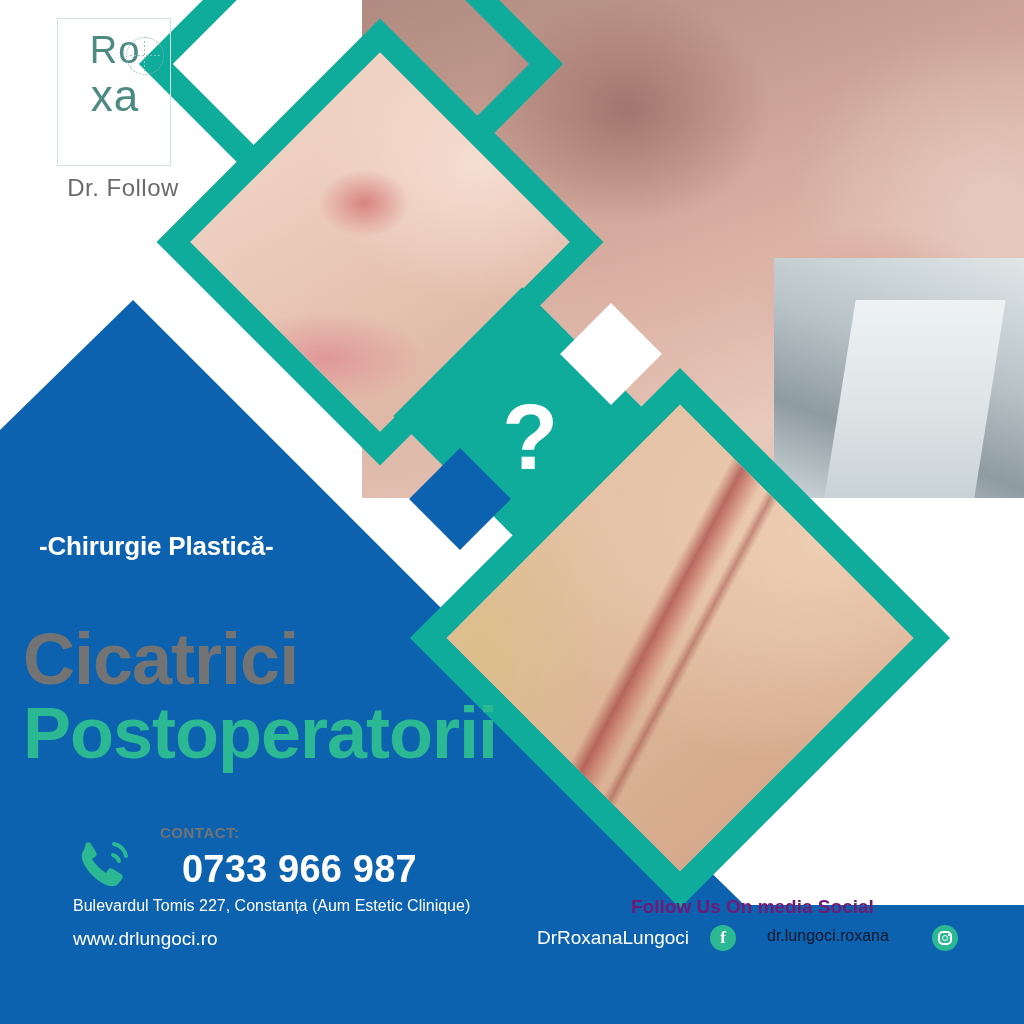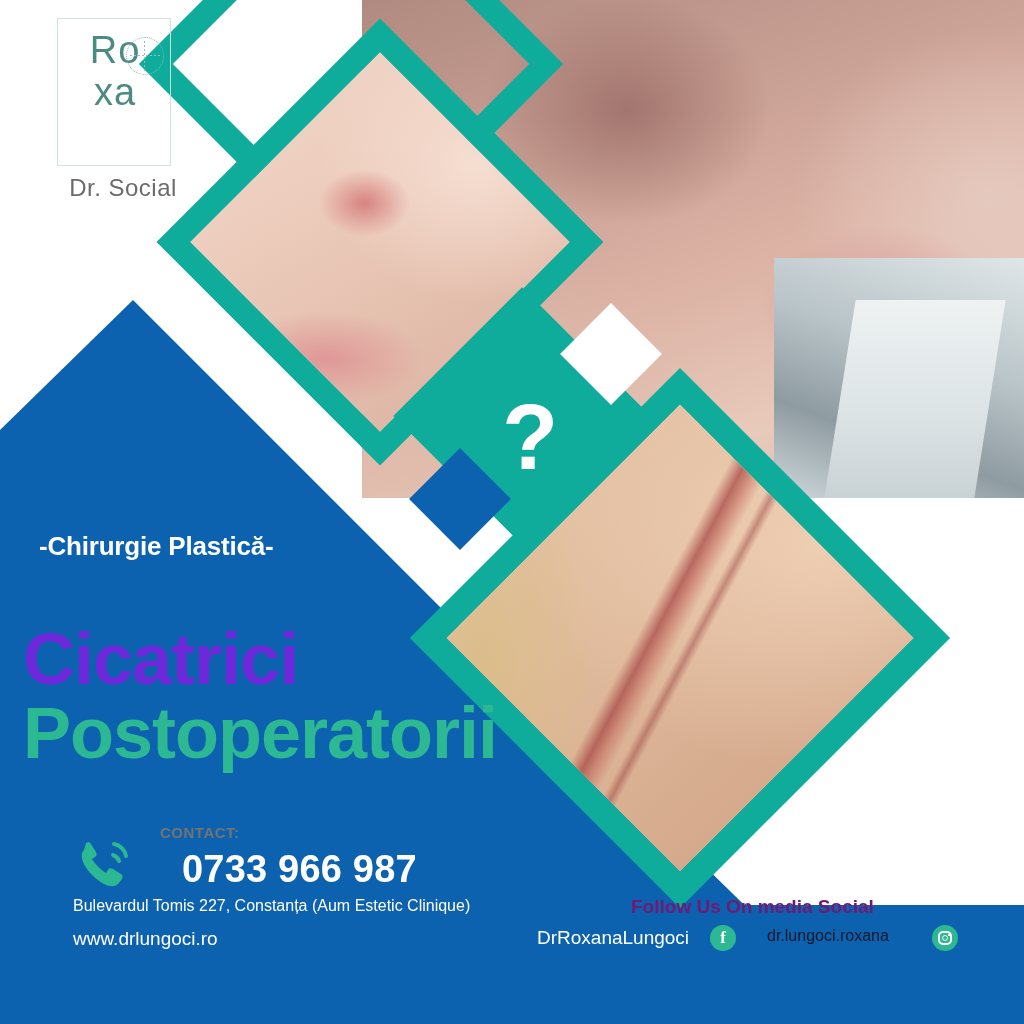--- a/index.html
+++ b/index.html
@@ -95,35 +95,35 @@
   #dia-scar{left:489px;top:447px;width:382px;height:382px;overflow:hidden;border-width:26px;}
   #dia-scar .inner{position:absolute;inset:0;transform:rotate(-45deg) scale(1.45);}
 
   
   #logo{position:absolute;left:33px;top:14px;width:180px;height:190px;}
   #logo-box{position:absolute;left:24px;top:4px;width:114px;height:148px;
     border:1.5px solid #cfe6dd;box-sizing:border-box;}
   .logo-line{position:absolute;left:0;width:114px;text-align:center;
     font-family:"Liberation Sans",sans-serif;font-weight:400;color:#4a7f77;letter-spacing:1px;}
   #logo-ro{top:10px;font-size:38px;color:#4d8a82;}
-  #logo-xa{top:52px;font-size:38px;color:#4d8a82;}
+  #logo-xa{top:52px;font-size:44px;color:#4d8a82;}
   #logo-na{top:94px;font-size:38px;color:#3f7d74;}
   #logo-orn{position:absolute;left:68px;top:18px;width:36px;height:36px;border-radius:50%;
     border:1px dotted #7fb8ad;}
   #logo-orn:before{content:"";position:absolute;left:17px;top:3px;width:1px;height:30px;
     background:repeating-linear-gradient(#8fc4ba 0 2px,transparent 2px 4px);}
   #logo-orn:after{content:"";position:absolute;left:3px;top:17px;width:30px;height:1px;
     background:repeating-linear-gradient(90deg,#8fc4ba 0 2px,transparent 2px 4px);}
   #logo-name{position:absolute;left:0;top:160px;width:180px;text-align:center;
     font-size:24px;color:#6b6b6b;font-weight:400;letter-spacing:.5px;}
 
   
   #doc-name{position:absolute;left:24px;top:494px;font-size:32px;font-weight:700;color:#fff;letter-spacing:-.3px;}
   #spec{position:absolute;left:39px;top:531px;font-size:26px;font-weight:700;color:#fff;letter-spacing:-.2px;}
-  #title1{position:absolute;left:23px;top:618px;font-size:72px;font-weight:700;color:#6d28d9;letter-spacing:-1px;}
+  #title1{position:absolute;left:23px;top:618px;font-size:72px;font-weight:700;color:#737373;letter-spacing:-1px;}
   #title2{position:absolute;left:23px;top:692px;font-size:72px;font-weight:700;color:var(--green);letter-spacing:-1px;}
 
   #phone-icon{position:absolute;left:70px;top:830px;width:70px;height:70px;}
   #contact-label{position:absolute;left:160px;top:824px;font-size:15px;font-weight:700;color:#737373;letter-spacing:.5px;}
   #phone-number{position:absolute;left:160px;top:848px;font-size:38px;font-weight:700;color:#ffffff;letter-spacing:.2px;margin-left:22px;}
   #address{position:absolute;left:73px;top:897px;font-size:16px;color:#ffffff;font-weight:400;}
   #website{position:absolute;left:73px;top:928px;font-size:19px;color:#ffffff;font-weight:400;}
 
   #follow-title{position:absolute;left:631px;top:896px;font-size:19px;font-weight:700;color:#701a75;}
   #fb-handle{position:absolute;left:537px;top:927px;font-size:19px;color:#ffffff;}
@@ -166,21 +166,21 @@
   <div class="dia" id="dia-white"></div>
   <div class="dia" id="dia-blue-sm"></div>
   <div id="qmark">?</div>
 
   <div id="logo">
     <div id="logo-box">
       <div class="logo-line" id="logo-ro">Ro</div>
       <div id="logo-orn"></div>
       <div class="logo-line" id="logo-xa">xa</div>
     </div>
-    <div id="logo-name">Dr. Social</div>
+    <div id="logo-name">Dr. Follow</div>
   </div>
 
   <div id="spec">-Chirurgie Plastică-</div>
   <div id="title1">Cicatrici</div>
   <div id="title2">Postoperatorii</div>
 
   <svg id="phone-icon" viewBox="0 0 70 70">
     <path d="M14 20c-3 3-3 8 0 14 4 8 12 16 20 20 6 3 11 3 14 0l4-5c1-2 1-4-1-5l-8-5c-2-1-4-1-5 1l-2 3c-5-3-11-9-14-14l3-2c2-1 2-3 1-5l-5-8c-1-2-3-2-5-1z" fill="#2BB893"></path>
     <path d="M44 14c6 1 11 6 12 12" stroke="#2BB893" stroke-width="4" fill="none" stroke-linecap="round"></path>
     <path d="M43 25c3 1 5 3 6 6" stroke="#2BB893" stroke-width="4" fill="none" stroke-linecap="round"></path>

